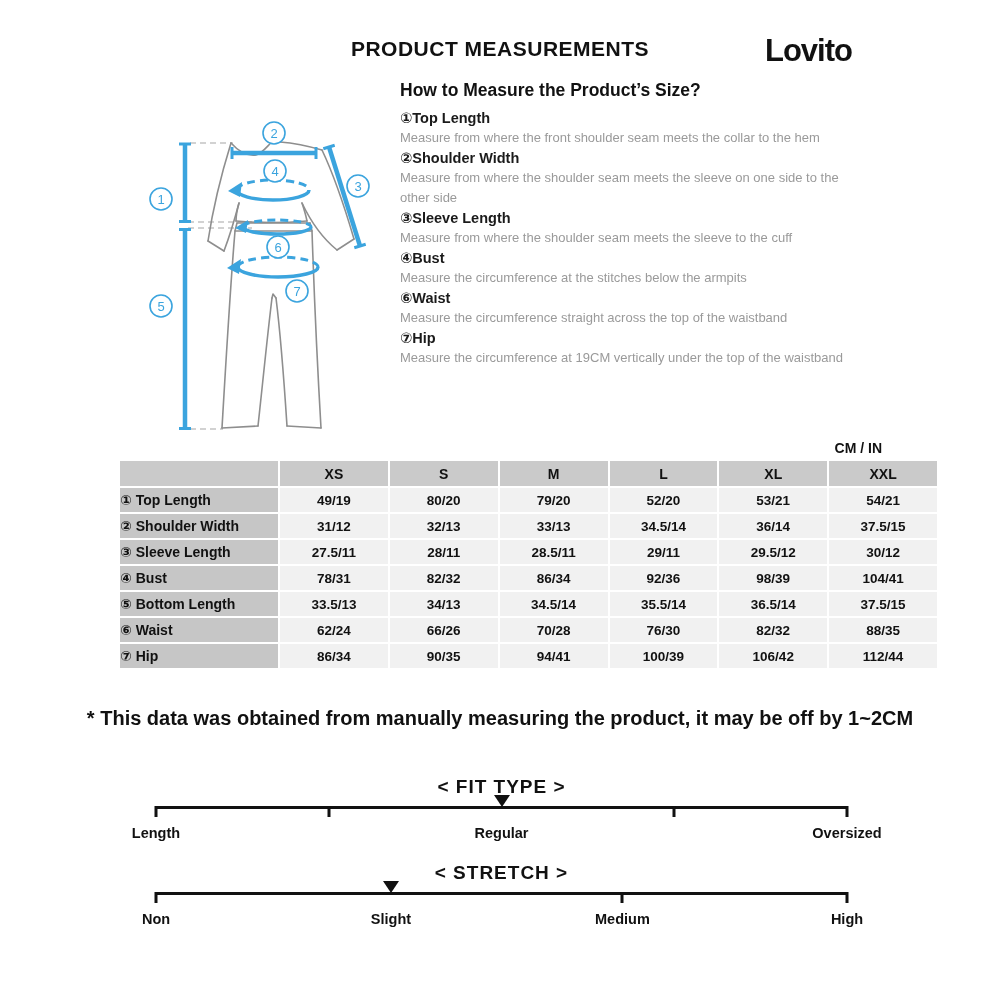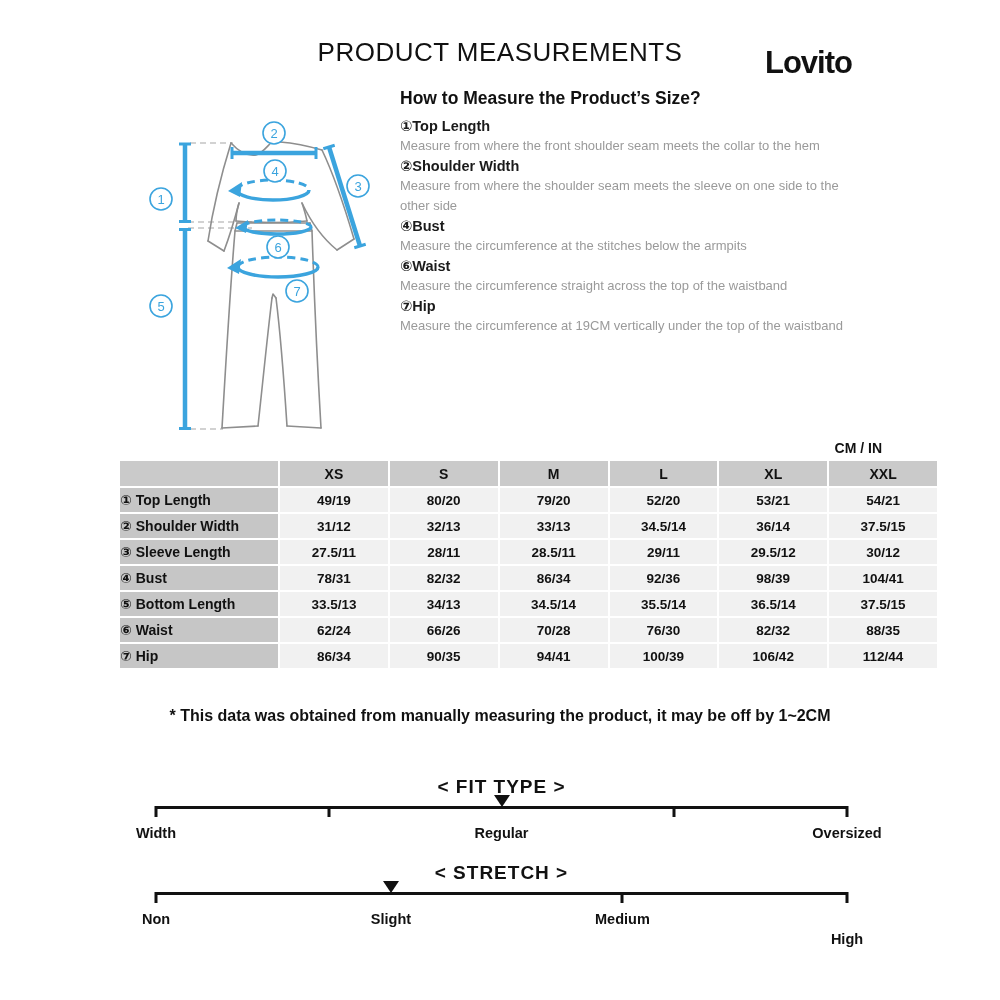--- a/index.html
+++ b/index.html
@@ -9,25 +9,25 @@
     --lbl-bg:#c6c6c6;
     --cell-bg:#f1f1f1;
     --ink:#111;
   }
   *{box-sizing:border-box}
   html,body{margin:0;padding:0;background:#fff}
   .page{position:relative;width:1000px;height:1000px;background:#fff;overflow:hidden;
         font-family:"Liberation Sans","DejaVu Sans",sans-serif;color:var(--ink)}
 
   .page-title{position:absolute;top:37px;left:0;width:1000px;text-align:center;
-              font-size:26px;font-weight:normal;letter-spacing:.5px}
-  .brand{position:absolute;top:45px;left:765px;font-size:31px;font-weight:bold;letter-spacing:-1px}
+              font-size:21px;font-weight:bold;letter-spacing:.5px}
+  .brand{position:absolute;top:33px;left:765px;font-size:31px;font-weight:bold;letter-spacing:-1px}
 
   
-  .howto{position:absolute;left:400px;top:88px;width:460px}
+  .howto{position:absolute;left:400px;top:80px;width:460px}
   .howto-title{margin:0 0 7px 0;font-size:17.5px;font-weight:bold}
   .howto-item .hlabel{font-size:14.5px;font-weight:bold;line-height:20px;color:#1a1a1a}
   .howto-item .hdesc{font-size:13px;line-height:20px;color:var(--muted)}
 
   
   .diagram{position:absolute;left:130px;top:110px}
   .garment{fill:none;stroke:#8e8e8e;stroke-width:1.6;stroke-linecap:round;stroke-linejoin:round}
   .guide{fill:none;stroke:#c4c4c4;stroke-width:1.5;stroke-dasharray:6 4}
   .bl{stroke:var(--accent);fill:none;stroke-linecap:butt}
   .bl-thick{stroke-width:4.5}
@@ -42,21 +42,21 @@
   .unit-label{position:absolute;top:440px;right:118px;font-size:14px;font-weight:bold}
   .size-table{position:absolute;left:120px;top:461px;width:817px;display:grid;
               grid-template-columns:158px repeat(6,1fr);gap:2px}
   .cell{height:24px;display:flex;align-items:center;justify-content:center;
         font-size:13.5px;font-weight:bold;white-space:nowrap}
   .cell.h{background:var(--hdr-bg);height:25px;font-size:14px}
   .cell.lbl{background:var(--lbl-bg);justify-content:flex-start;font-size:14px}
   .cell.val{background:var(--cell-bg)}
 
   .note{position:absolute;top:707px;left:0;width:1000px;text-align:center;
-        font-size:16px;font-weight:bold}
+        font-size:20px;font-weight:bold}
 
   
   .scale{position:absolute;left:156px;width:691px}
   .scale-fit{top:776px}
   .scale-stretch{top:862px}
   .scale-title{text-align:center;font-size:19px;font-weight:bold;letter-spacing:1px;height:24px}
   .rail{position:relative;height:12px;margin-top:6px}
   .rail-line{position:absolute;top:0;left:0;right:0;height:3px;background:var(--ink)}
   .tick{position:absolute;top:0;width:3px;height:11px;background:var(--ink);transform:translateX(-50%)}
   .marker-tri{position:absolute;top:-11px;transform:translateX(-50%);width:0;height:0;
@@ -179,20 +179,24 @@
   <div class="howto-item">
     <div class="hlabel"><span>①</span><span>Top Length</span></div>
     <div class="hdesc">Measure from where the front shoulder seam meets the collar to the hem</div>
   </div>
 
   <div class="howto-item">
     <div class="hlabel"><span>②</span><span>Shoulder Width</span></div>
     <div class="hdesc">Measure from where the shoulder seam meets the sleeve on one side to the other side</div>
   </div>
 
+  <div class="howto-item">
+    <div class="hlabel"><span>③</span><span>Sleeve Length</span></div>
+    <div class="hdesc">Measure from where the shoulder seam meets the sleeve to the cuff</div>
+  </div>
 
   <div class="howto-item">
     <div class="hlabel"><span>④</span><span>Bust</span></div>
     <div class="hdesc">Measure the circumference at the stitches below the armpits</div>
   </div>
 
 
   <div class="howto-item">
     <div class="hlabel"><span>⑥</span><span>Waist</span></div>
     <div class="hdesc">Measure the circumference straight across the top of the waistband</div>
@@ -272,36 +276,36 @@
     <div class="scale-title">&lt; FIT TYPE &gt;</div>
     <div class="rail">
       <div class="rail-line"></div>
     <div class="tick" style="left: 0%;"></div>
         <div class="tick" style="left: 100%;"></div>
         <div class="tick" style="left: 25%;"></div>
         <div class="tick" style="left: 75%;"></div>
         <div class="marker-tri" style="left: 50%;"></div>
       </div>
     <div class="scale-labels">
-        <div class="slabel" style="left: 0%;">Width</div>
+        <div class="slabel" style="left: 0%;">Length</div>
         <div class="slabel" style="left: 50%;">Regular</div>
         <div class="slabel" style="left: 100%;">Oversized</div>
       </div>
   </div>
 
   <div class="scale scale-stretch">
     <div class="scale-title">&lt; STRETCH &gt;</div>
     <div class="rail">
       <div class="rail-line"></div>
     <div class="tick" style="left: 0%;"></div>
         <div class="tick" style="left: 100%;"></div>
         <div class="tick" style="left: 67.5%;"></div>
         <div class="marker-tri" style="left: 34%;"></div>
       </div>
     <div class="scale-labels">
         <div class="slabel" style="left: 0%;">Non</div>
         <div class="slabel" style="left: 34%;">Slight</div>
         <div class="slabel" style="left: 67.5%;">Medium</div>
-        <div class="slabel" style="left: 100%; margin-top: 20px;">High</div>
+        <div class="slabel" style="left: 100%;">High</div>
       </div>
   </div>
 
 </div>
 
 </body></html>

